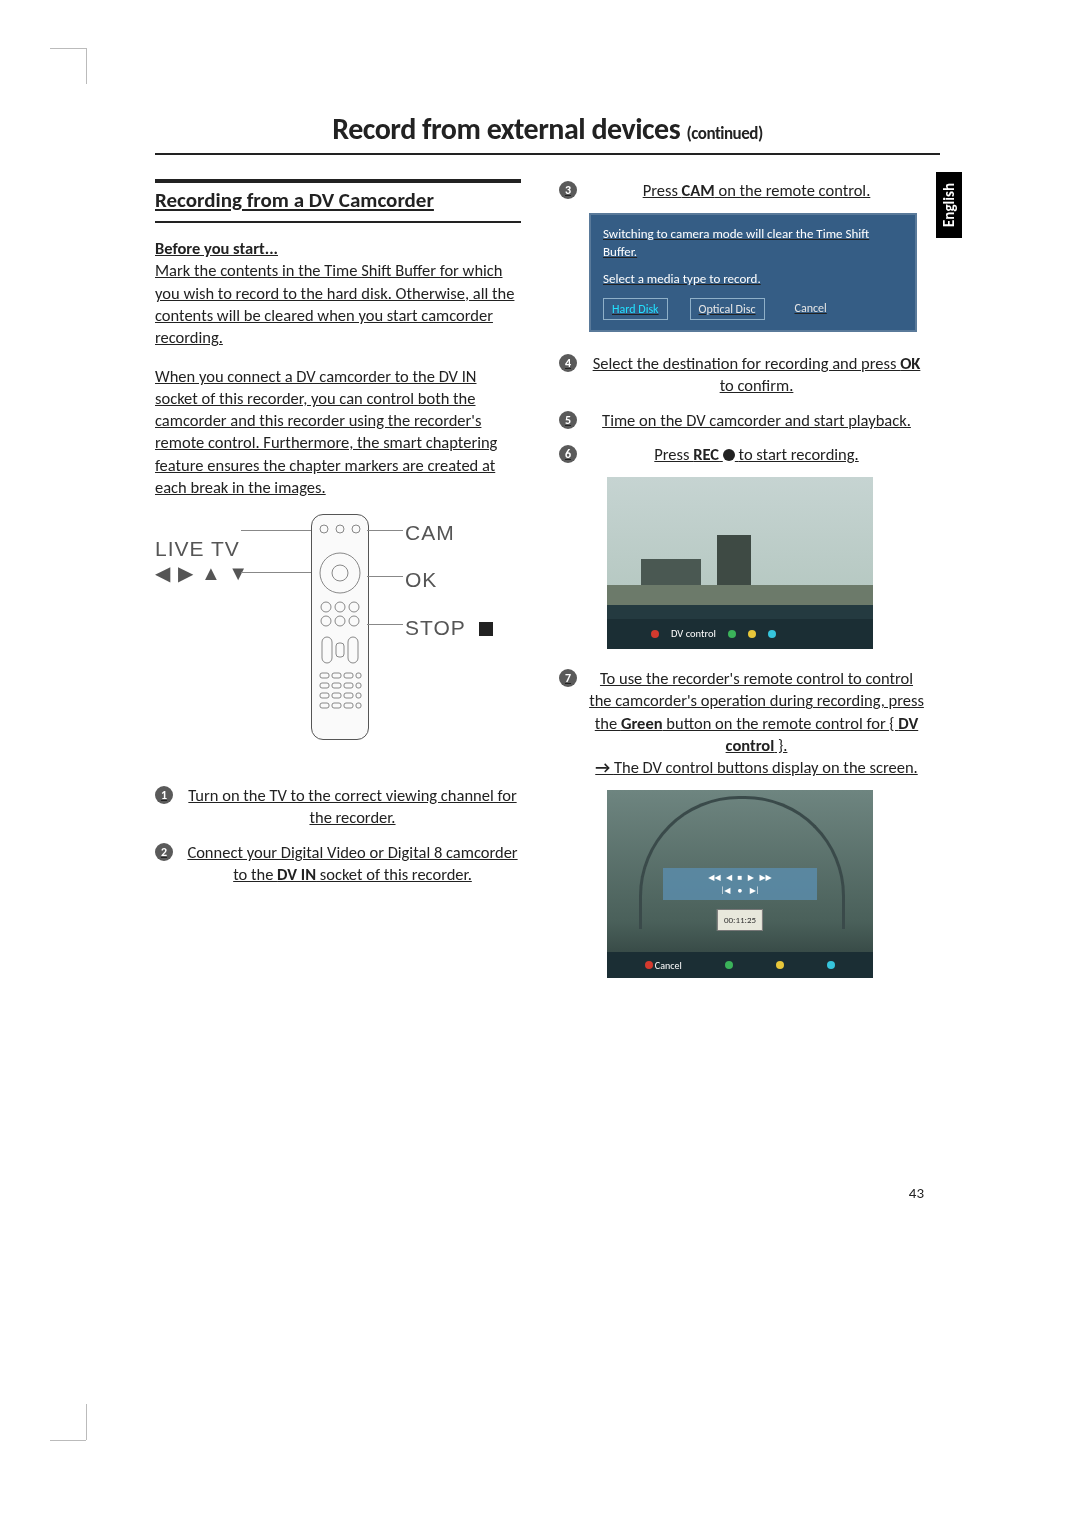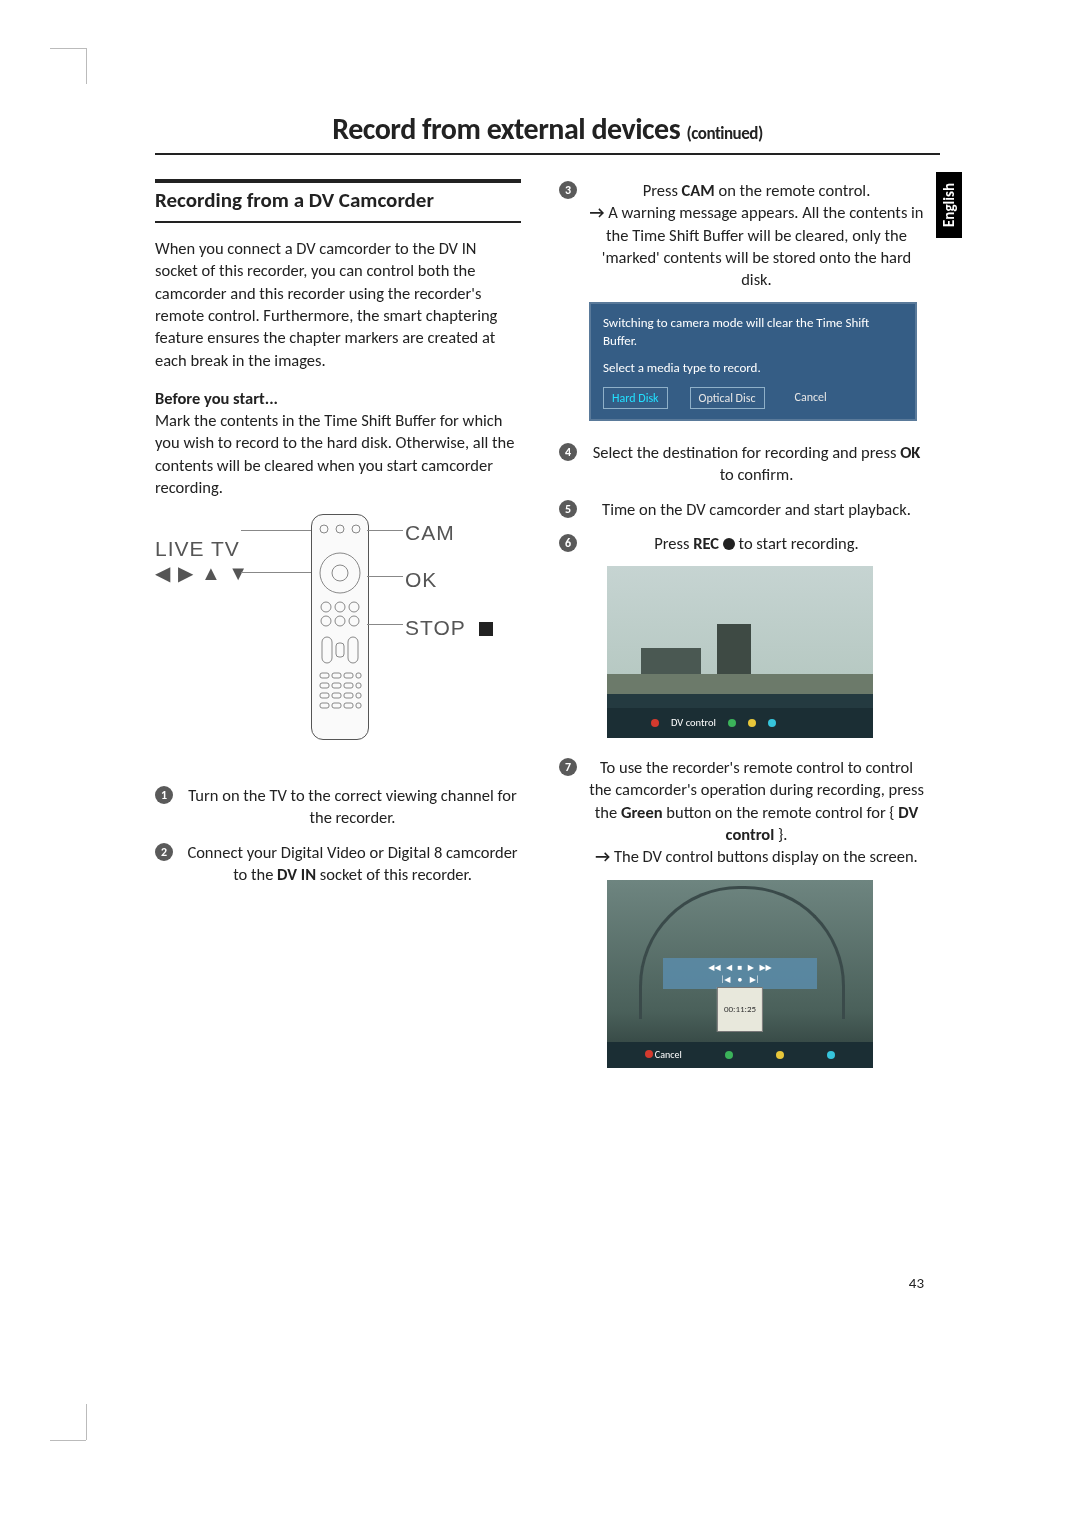--- a/index.html
+++ b/index.html
@@ -45,20 +45,21 @@
     align-items: center;
     justify-content: center;
   }
   .lang-tab span {
     transform: rotate(-90deg);
     white-space: nowrap;
   }
   .cols {
     display: flex;
     gap: 38px;
+    text-decoration: underline;
   }
   .col {
     width: 366px;
     font-size: 16.5px;
     line-height: 1.35;
   }
   .section-hd {
     font-weight: bold;
     font-size: 21px;
     border-top: 4px solid #222;
@@ -196,22 +197,22 @@
   .shot2-wheel{
     position:absolute;left:32px;top:6px;width:200px;height:130px;
     border:3px solid #3a4a4a;border-bottom:none;border-radius:100px 100px 0 0;
   }
   .shot2-ctrl{
     position:absolute;left:50%;top:78px;transform:translateX(-50%);
     width:146px;background:rgba(90,140,170,.85);padding:4px;font-size:8px;color:#fff;
     display:flex;flex-direction:column;gap:2px;align-items:center;
   }
   .shot2-time{
-    position:absolute;left:50%;bottom:36px;transform:translateX(-50%);
-    background:#e8e8dc;color:#333;font-size:9px;padding:15px 6px;border:1px solid #777;
+    position:absolute;left:50%;bottom:47px;transform:translateX(-50%);
+    background:#e8e8dc;color:#333;font-size:9px;padding:4px 6px;border:1px solid #777;
   }
   .shot2-bar{
     position:absolute;left:0;right:0;bottom:0;height:26px;background:#1b2e34;
     display:flex;align-items:center;justify-content:space-around;padding:0 16px;color:#fff;font-size:10px;
   }
   .pg {
     position: absolute;
     right: 16px;
     bottom: -206px;
     font-size: 15px;
@@ -241,26 +242,26 @@
 
   <div class="lang-tab">
     <span>English</span>
   </div>
 
   <div class="cols">
 
     <div class="col">
       <div class="section-hd">Recording from a DV Camcorder</div>
 
-      <div class="para">When you connect a DV camcorder to the DV IN socket of this recorder, you can control both the camcorder and this recorder using the recorder's remote control. Furthermore, the smart chaptering feature ensures the chapter markers are created at each break in the images.</div>
-
       <div class="para">
         <span class="bold">Before you start...</span><br>
         <span>Mark the contents in the Time Shift Buffer for which you wish to record to the hard disk. Otherwise, all the contents will be cleared when you start camcorder recording.</span>
       </div>
+
+      <div class="para">When you connect a DV camcorder to the DV IN socket of this recorder, you can control both the camcorder and this recorder using the recorder's remote control. Furthermore, the smart chaptering feature ensures the chapter markers are created at each break in the images.</div>
 
       <div class="remote-wrap">
         <div class="remote-body">
           <svg width="56" height="224" viewBox="0 0 56 224">
             <circle cx="28" cy="58" r="20" fill="none" stroke="#888" stroke-width="1"></circle>
             <circle cx="28" cy="58" r="8" fill="none" stroke="#888" stroke-width="1"></circle>
             <circle cx="12" cy="14" r="4" fill="none" stroke="#888"></circle>
               <circle cx="28" cy="14" r="4" fill="none" stroke="#888"></circle>
               <circle cx="44" cy="14" r="4" fill="none" stroke="#888"></circle>
             <circle cx="14" cy="92" r="5" fill="none" stroke="#888"></circle>
@@ -314,21 +315,20 @@
           <span>Connect your Digital Video or Digital 8 camcorder to the </span><span class="bold">DV IN</span><span> socket of this recorder.</span>
         </span>
       </div>
     </div>
 
     <div class="col">
       <div class="step">
         <span class="step-num">3</span>
         <span class="step-body">
           <span>Press </span><span class="bold">CAM</span><span> on the remote control.</span><br>
-          <span class="arrow">A warning message appears. All the contents in the Time Shift Buffer will be cleared, only the 'marked' contents will be stored onto the hard disk.</span>
         </span>
       </div>
 
       <div class="dialog">
         <div style="margin-bottom:10px;">Switching to camera mode will clear the Time Shift Buffer.</div>
         <div>Select a media type to record.</div>
         <div class="row-btns">
           <span class="dlg-btn sel">Hard Disk</span>
           <span class="dlg-btn">Optical Disc</span>
           <span class="dlg-btn" style="border:none;">Cancel</span>

